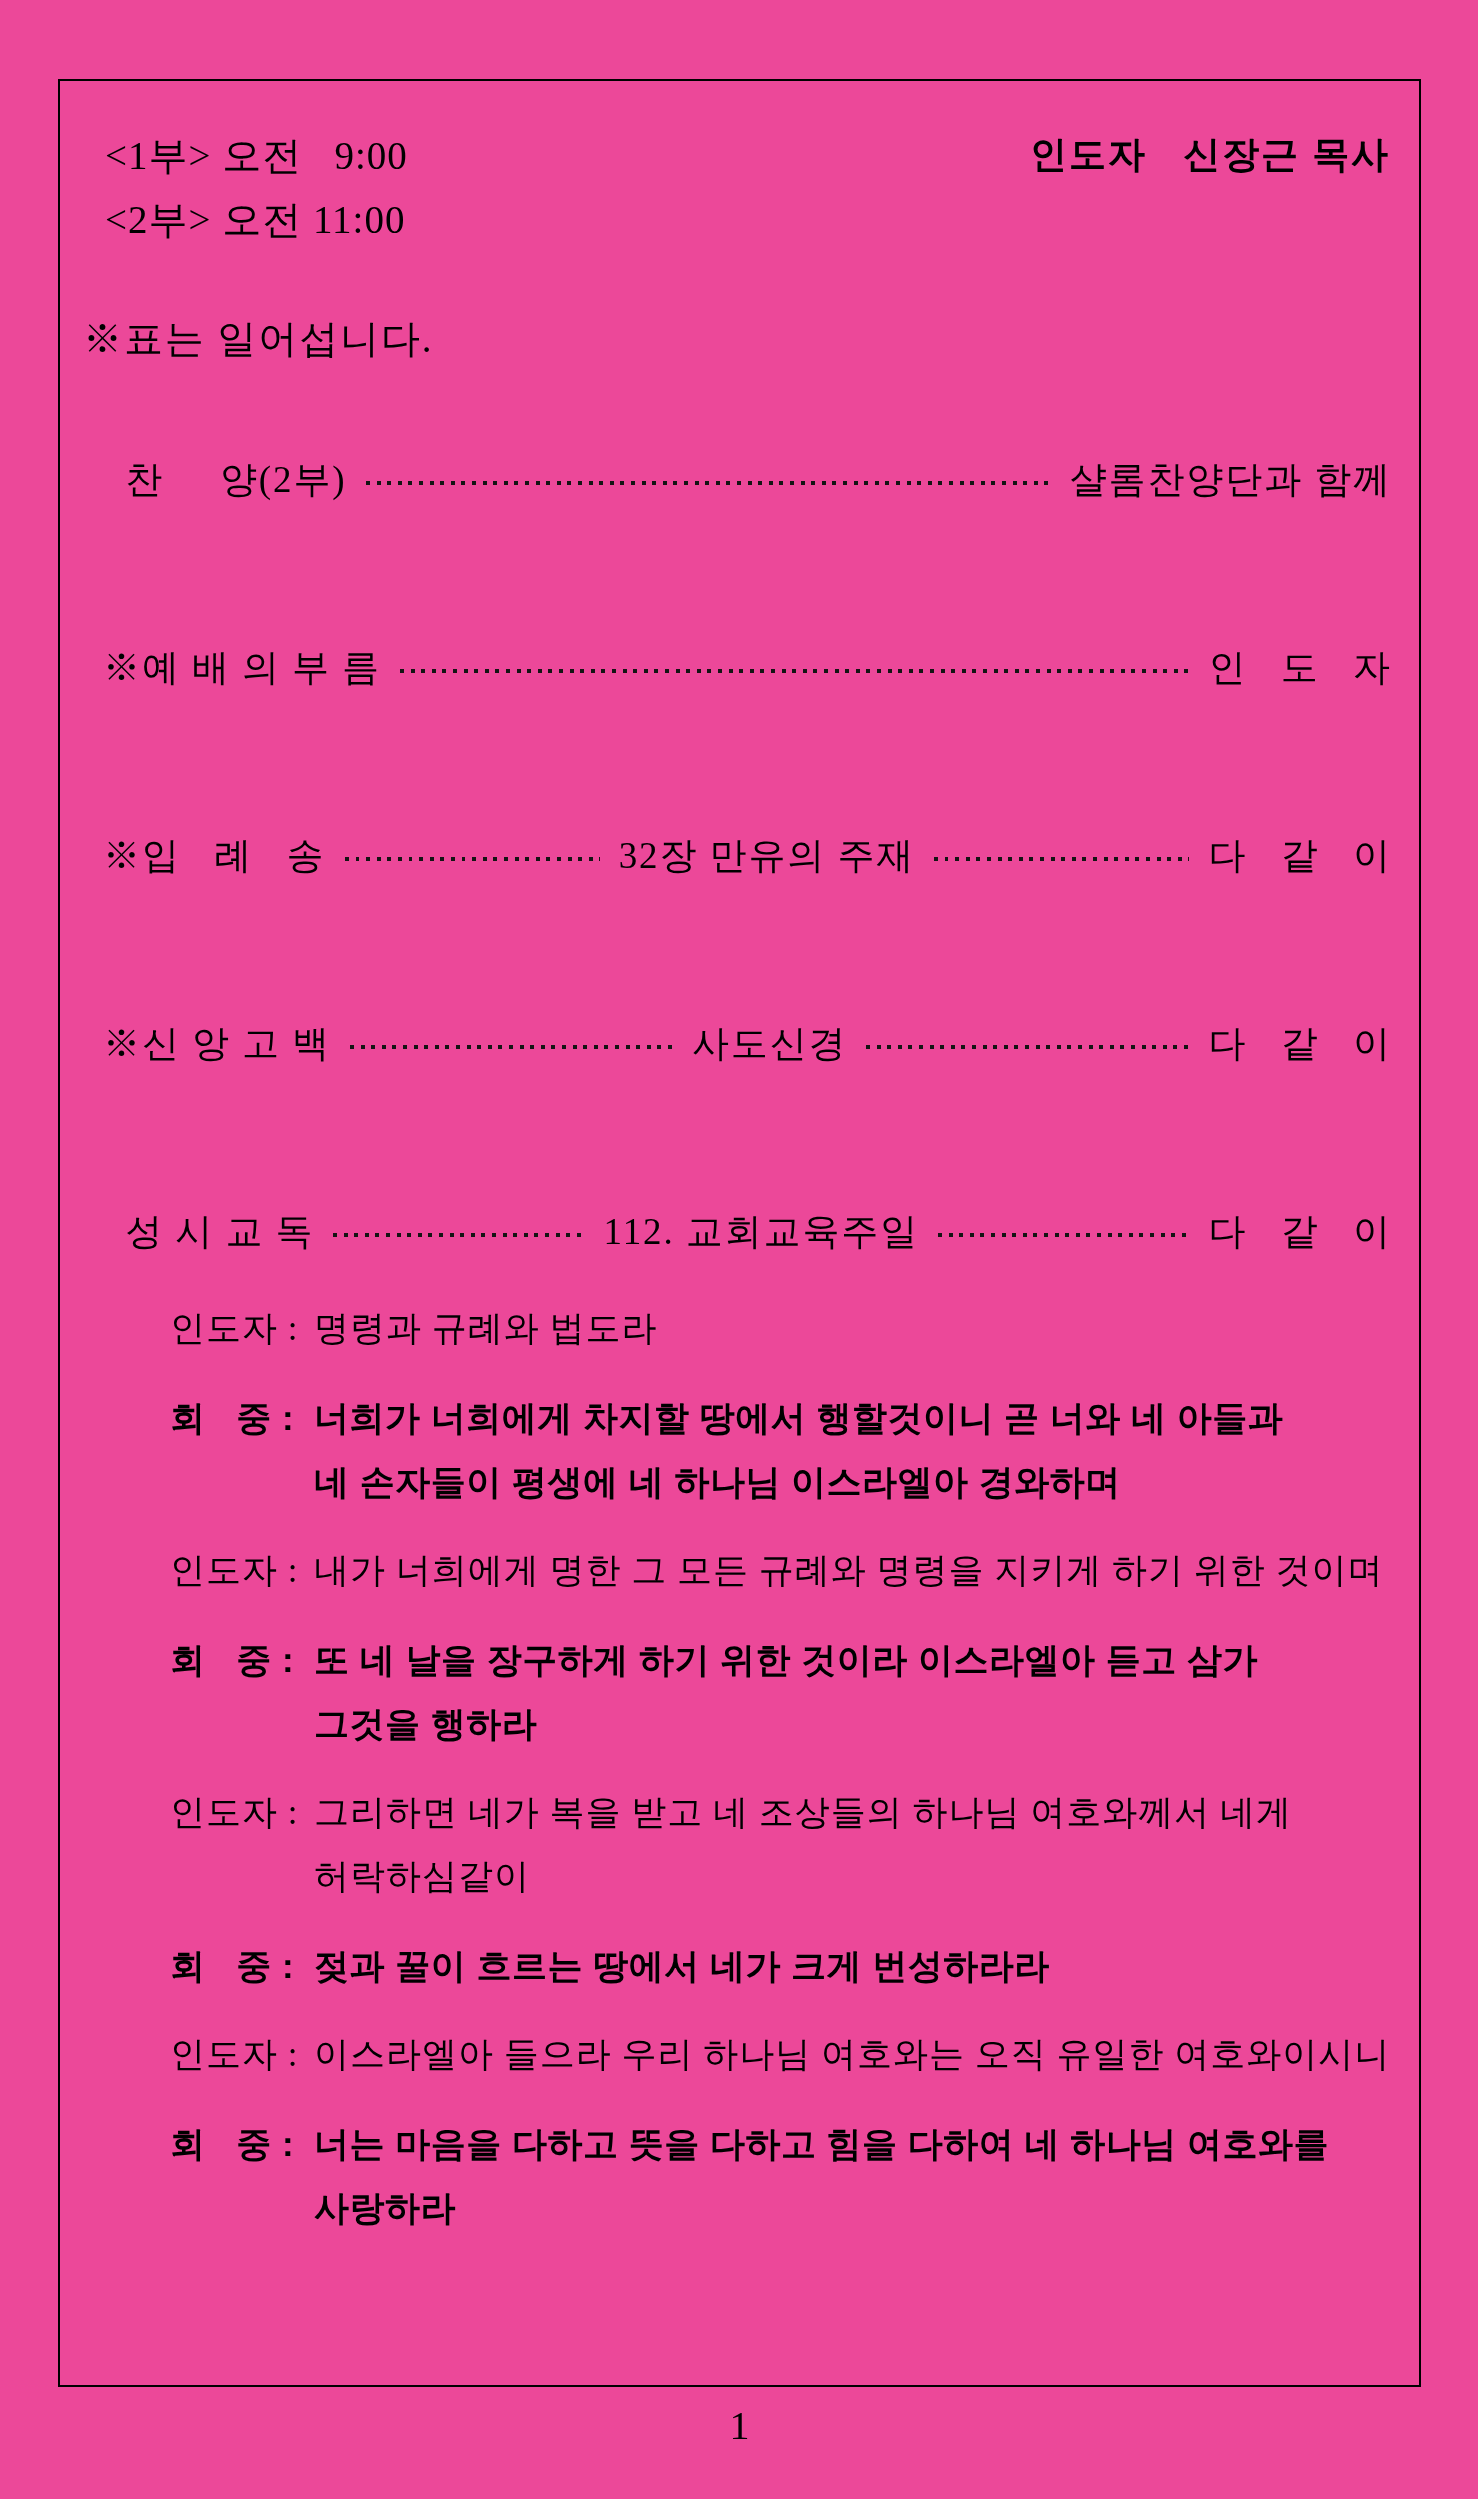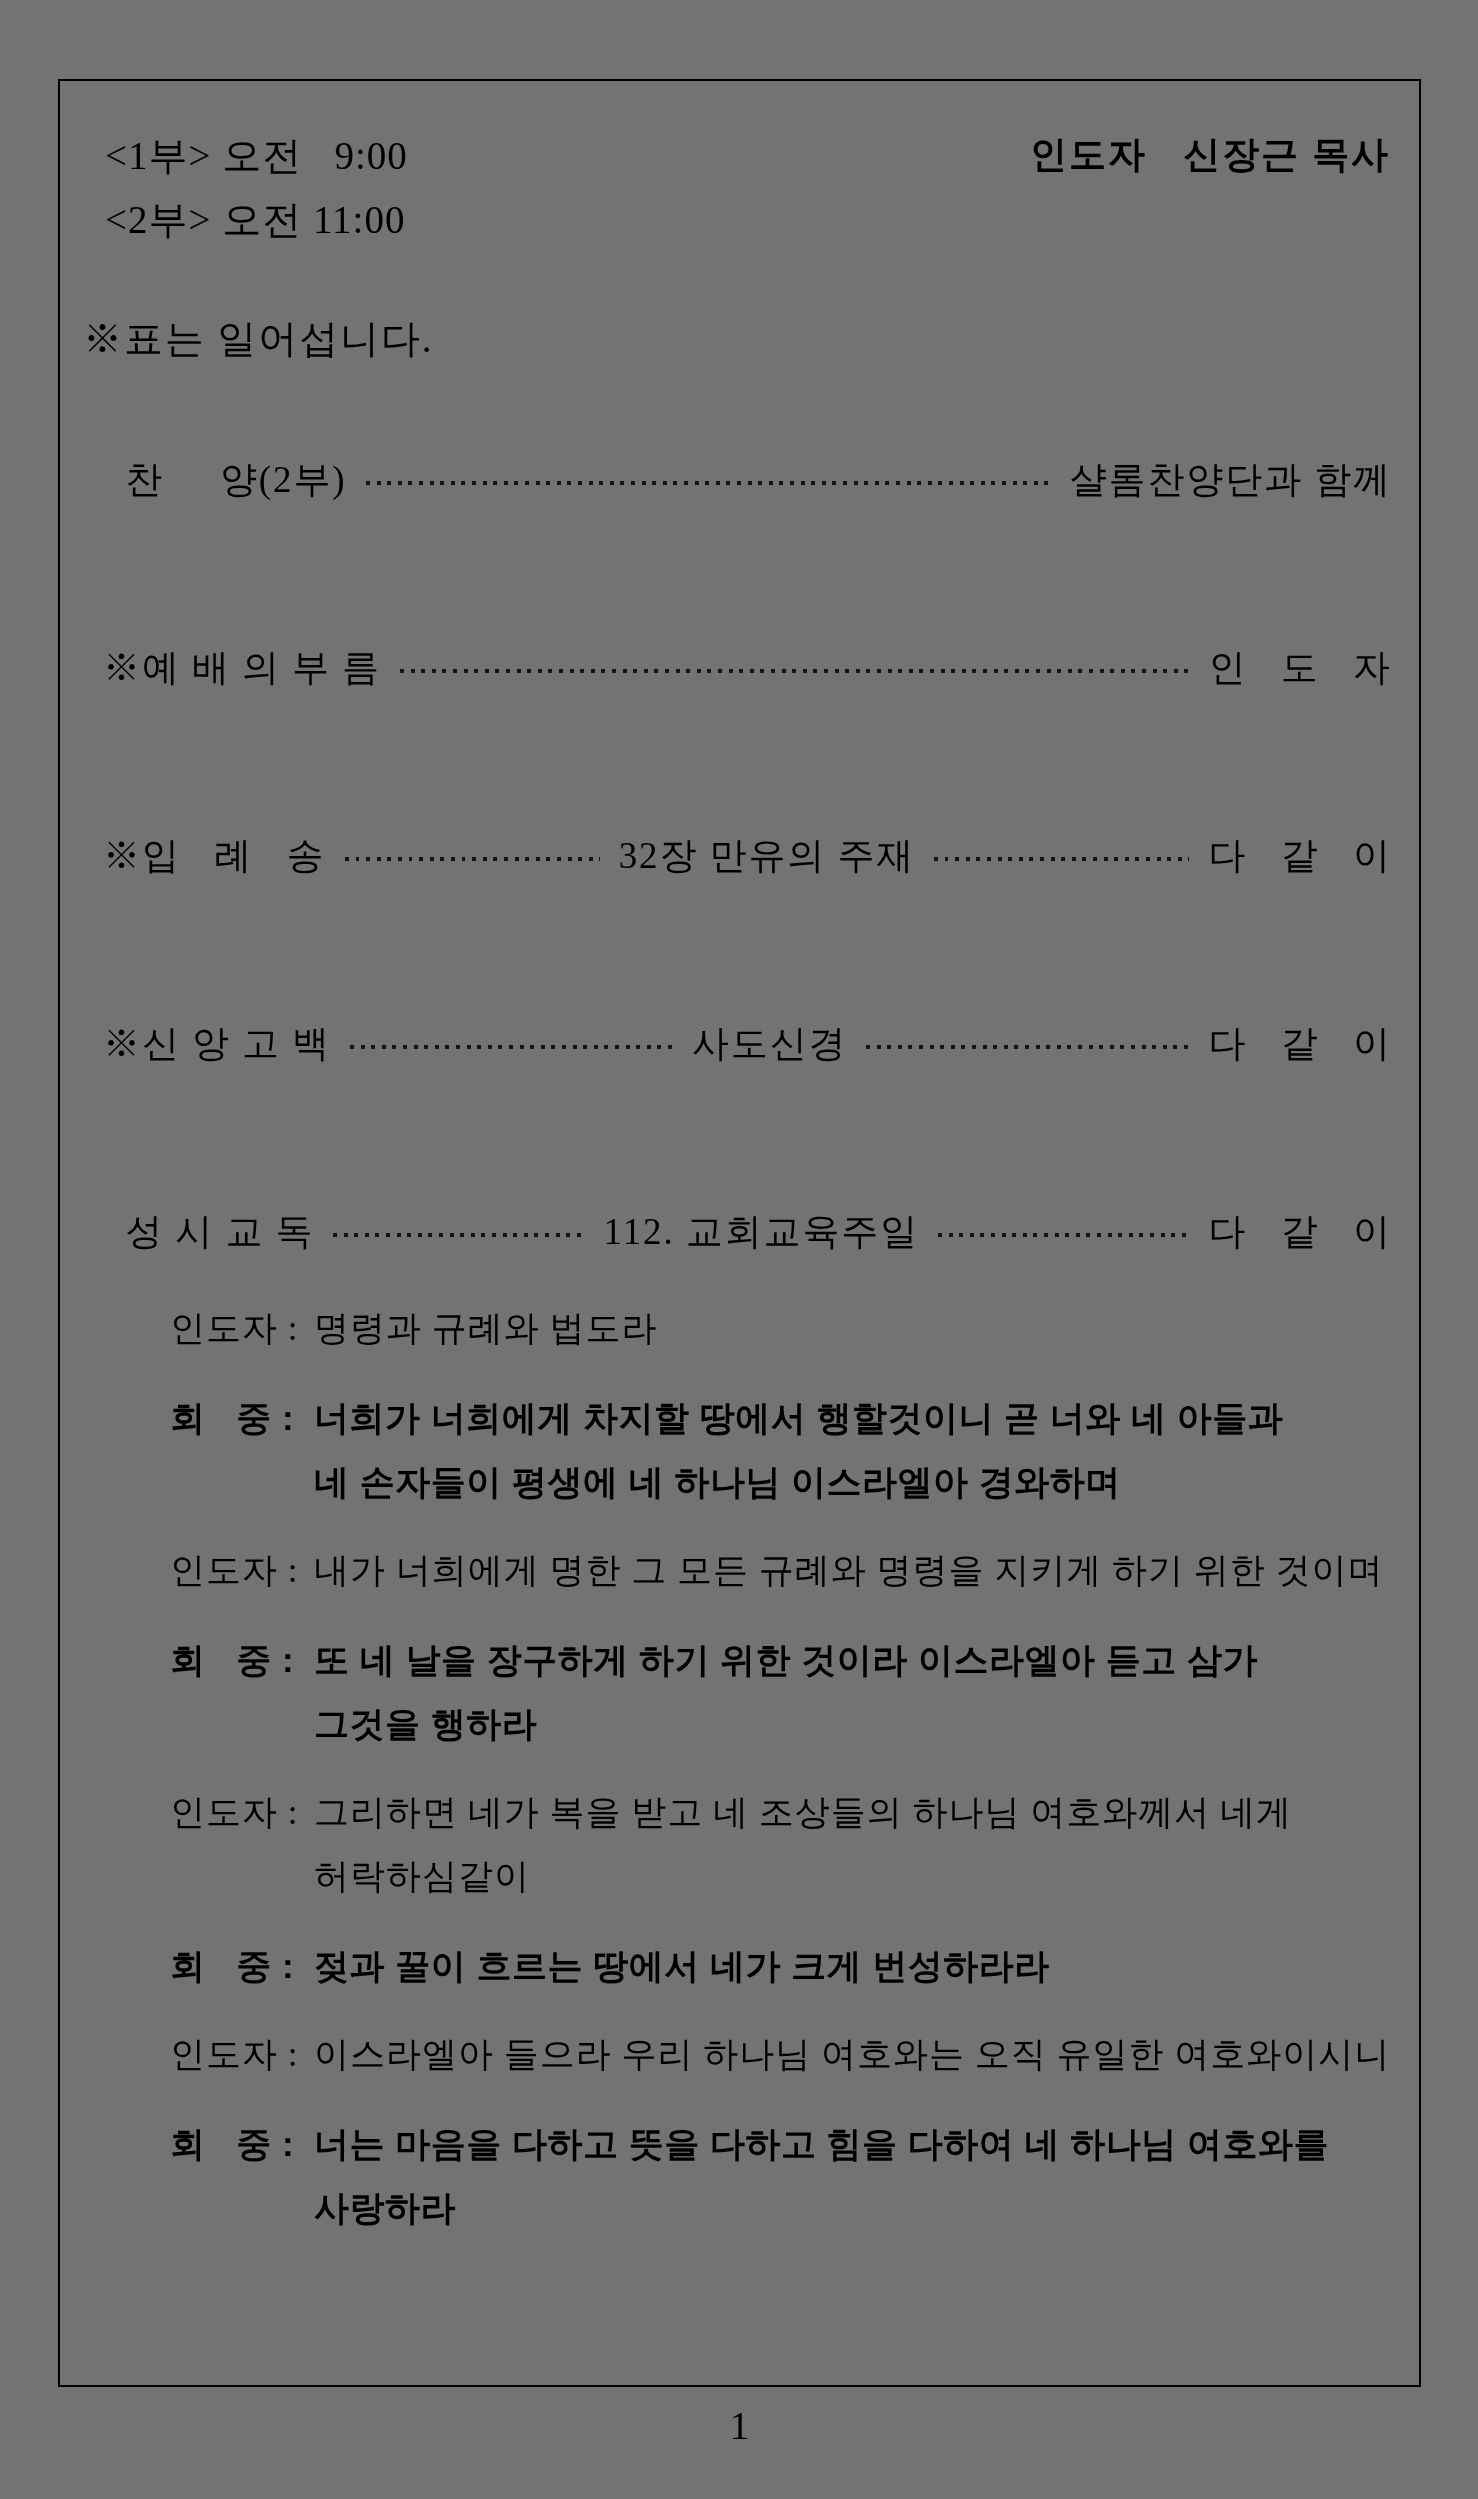--- a/index.html
+++ b/index.html
@@ -1,19 +1,19 @@
 <!DOCTYPE html>
 <html><head>
 <meta charset="utf-8">
 <style>
   html,body { margin:0; padding:0; background:#e8e8e8; }
   .page {
     position:relative;
     width:1479px; height:2500px;
-    background:#737373;
+    background:#ec4899;
     color:#000;
     font-family:"Liberation Serif","DejaVu Serif",serif;
     overflow:hidden;
   }
   .frame {
     position:absolute; left:58px; top:79px;
     width:1363px; height:2308px;
     border:2.9px solid #000;
     box-sizing:border-box;
   }

